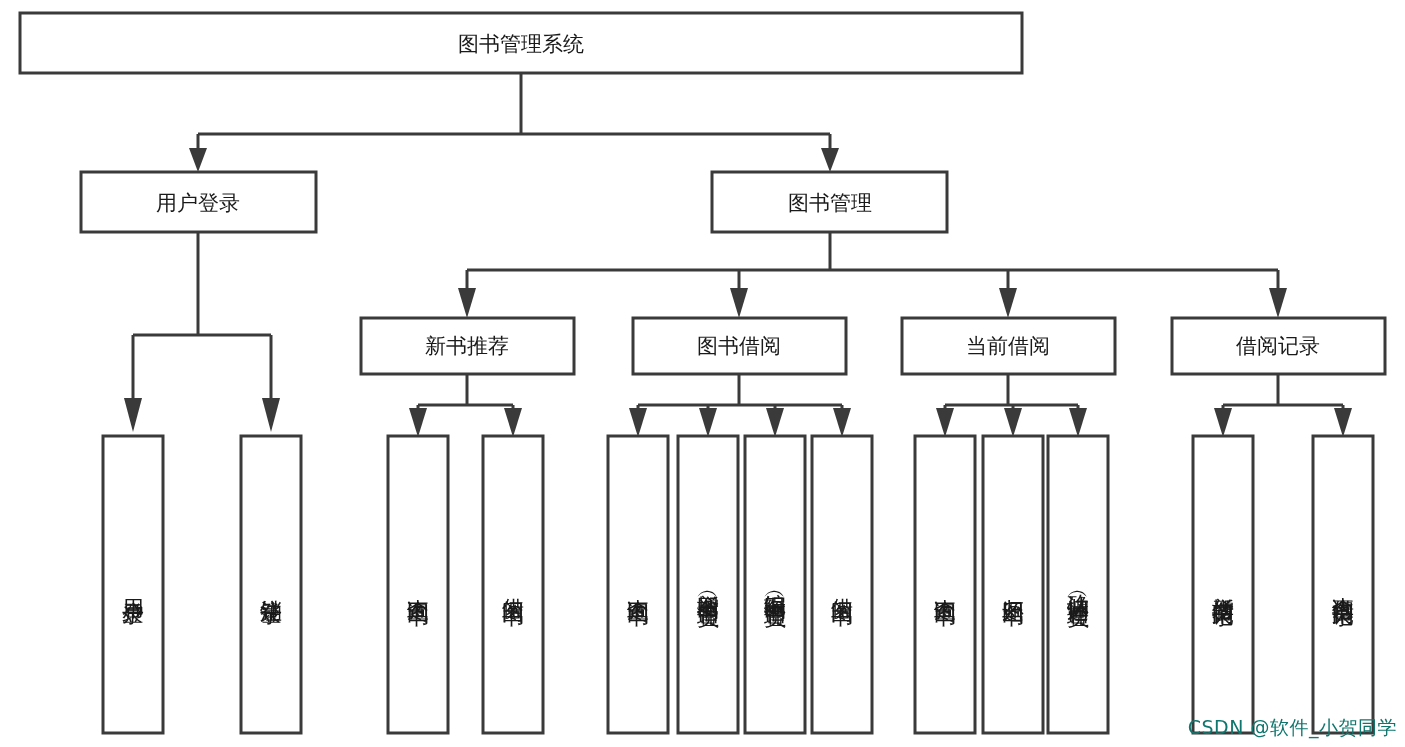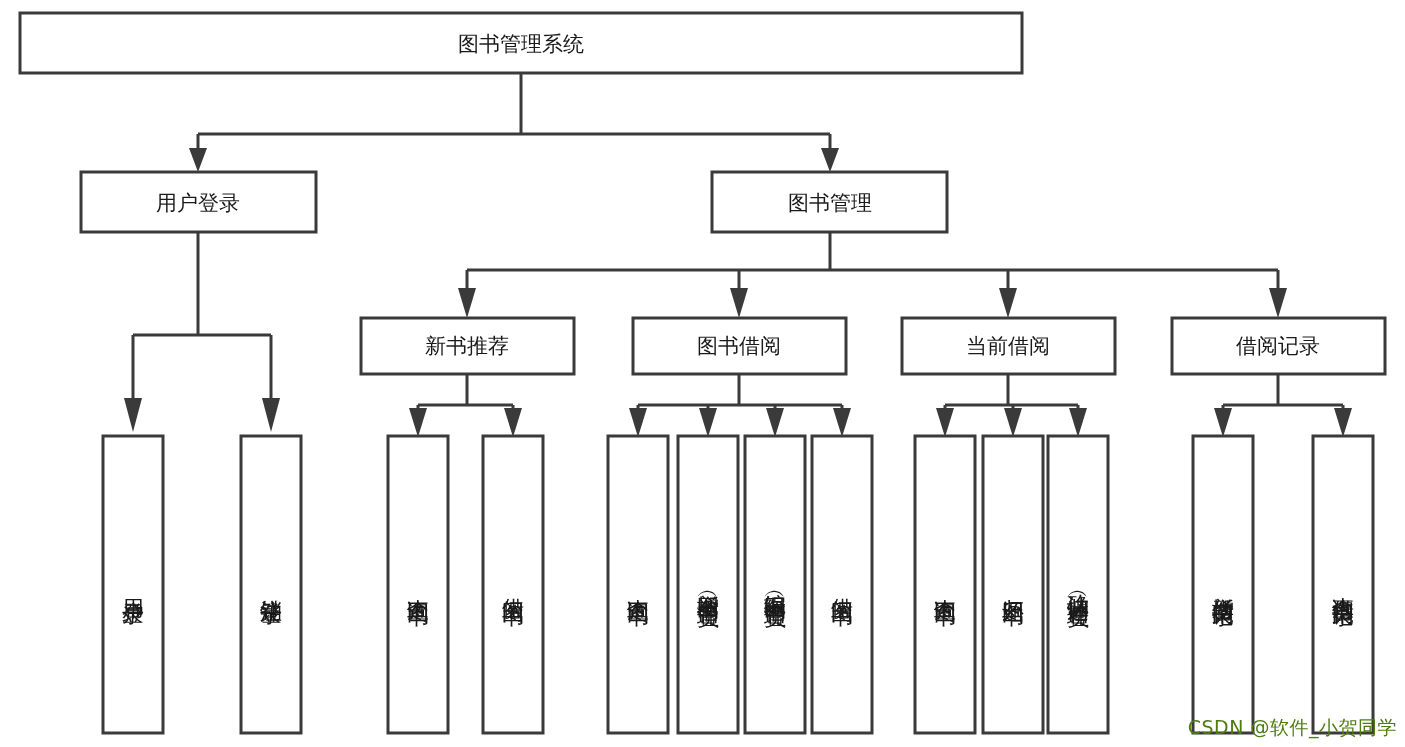--- a/index.html
+++ b/index.html
@@ -63,21 +63,21 @@
     color: #1a1a1a;
     pointer-events: none;
     white-space: nowrap;
   }
   .watermark {
     position: absolute;
     right: 8px;
     bottom: 6px;
     font-family: "DejaVu Sans", "Liberation Sans", sans-serif;
     font-size: 19px;
-    color: #4d7c0f;
+    color: #0f766e;
     letter-spacing: 0.5px;
     white-space: nowrap;
   }
 </style>
 </head>
 <body>
 
 <div id="diagram-root">
 
   <svg class="diagram" viewBox="0 0 1405 747">

